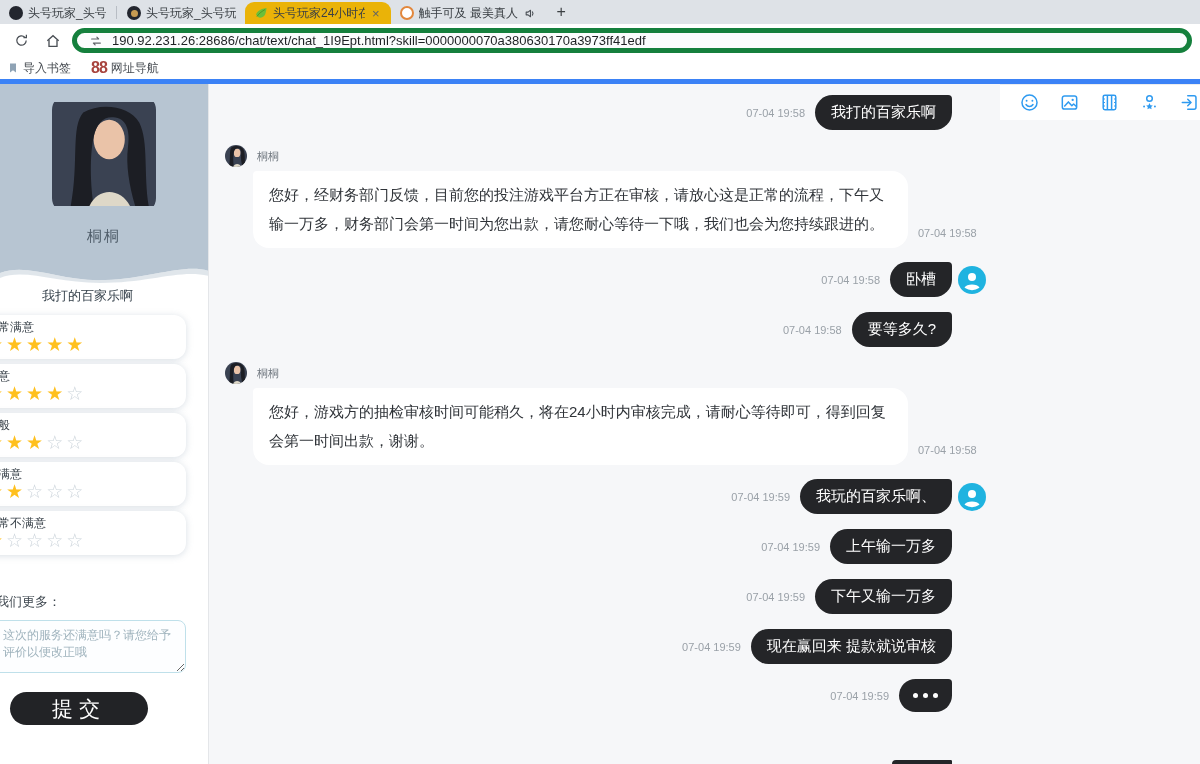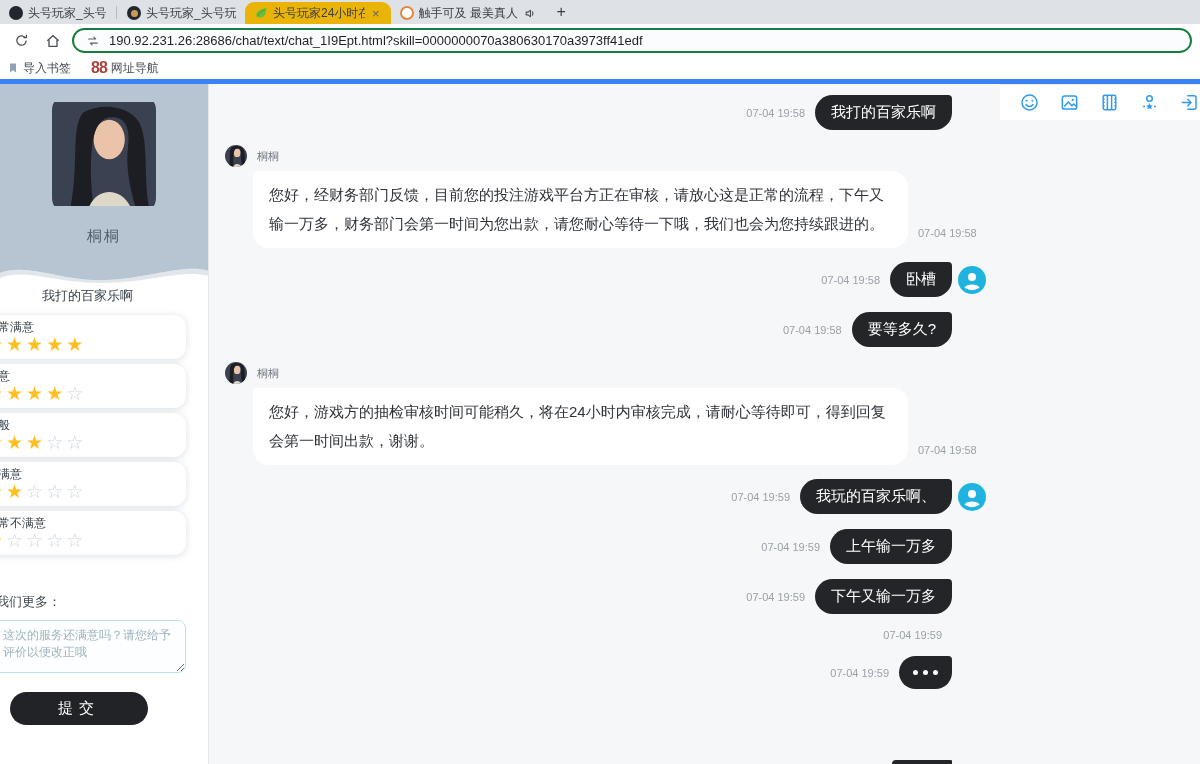--- a/index.html
+++ b/index.html
@@ -16,21 +16,21 @@
   .favicon.dark-gold-circle{background:#23262e}
   .favicon.dark-gold-circle::after{content:"";position:absolute;inset:3.5px;border-radius:50%;background:#c79b52}
   .favicon.green-leaf{background:transparent;border-radius:0}
   .favicon.orange-circle{background:#fff;border:2.5px solid #e2873c}
   .tab-close{font-size:13px;color:#5f6368;padding:0 2px;cursor:pointer}
   .newtab{font-size:16px;color:#3c4043;padding:0 11px;align-self:center;cursor:pointer}
   .speaker{width:13px;height:13px;flex:none}
 
   .url-row{height:33px;background:#fff;display:flex;align-items:center;padding:0 8px;gap:6px}
   .chrome-btn{width:26px;height:26px;display:flex;align-items:center;justify-content:center;border-radius:50%;cursor:pointer}
-  .url-field{flex:1;height:25px;border-radius:13px;background:#fbfcfd;border:2px solid #15803d;display:flex;align-items:center;gap:9px;padding:0 12px;font-size:13px;color:#1e2124}
+  .url-field{flex:1;height:25px;border-radius:13px;background:#fbfcfd;border:5px solid #15803d;display:flex;align-items:center;gap:9px;padding:0 12px;font-size:13px;color:#1e2124}
   .bookmarks-row{height:27px;background:#fff;display:flex;align-items:center;gap:20px;padding:0 7px;font-size:12px;color:#474c52;border-bottom:5px solid #3b82f6}
   .bm-item{display:flex;align-items:center;gap:4px;cursor:pointer}
   .bm-88{color:#a8443e;font-weight:bold;font-size:16px;letter-spacing:-1px}
 
   
   .page{display:flex;height:680px}
   .sidebar{width:209px;flex:none;background:#fff;border-right:1px solid #e4e6e9;overflow:hidden;position:relative}
   .profile{background:#b7c5d2;height:172px;padding-top:10px}
   .avatar-large{width:104px;height:120px;border-radius:16px;overflow:hidden;margin:0 auto;display:block}
   .agent-name{text-align:center;color:#4c5a66;font-size:15px;margin-top:13px;letter-spacing:2px}
@@ -43,21 +43,21 @@
   .stars{font-size:19px;line-height:20px;margin-top:-1px;white-space:nowrap}
   .star{letter-spacing:3px;cursor:pointer}
   .star.filled{color:#ffc01e}
   .star.empty{color:#ccd4db}
 
   .more-label{font-size:13px;color:#3c454d;margin:38px 0 9px -4px}
   .feedback{display:block;margin-left:-14px;width:200px;height:53px;border:1px solid #bfe0ea;border-radius:8px;
             background:#fdfeff;font-size:12px;color:#5b6b75;padding:6px 8px 6px 16px;resize:both}
   .feedback::placeholder{color:#9fb3bd}
   .submit-btn{display:block;margin:19px 0 0 10px;width:138px;height:33px;border-radius:17px;background:#222326;
-              color:#fff;font-size:15px;border:none;letter-spacing:6px;cursor:pointer}
+              color:#fff;font-size:21px;border:none;letter-spacing:6px;cursor:pointer}
 
   
   .chat{flex:1;min-width:0;background:#f6f7f9;display:flex;}
   .messages{flex:1;overflow:hidden;padding-top:11px;position:relative}
   .row-user{display:flex;justify-content:flex-end;align-items:center;margin-bottom:15px;padding-right:48px}
   .row-user.has-avatar{padding-right:14px}
   .t-stamp{font-size:11px;color:#9aa1a8;margin-right:10px;flex:none}
   .bubble-user{background:#242528;color:#fff;font-size:15px;font-weight:500;padding:8px 16px;
                border-radius:18px 4px 18px 18px;max-width:430px}
   .bubble-user.dots{display:flex;gap:5px;align-items:center;padding:13px 14px;height:33px}
@@ -251,20 +251,21 @@
         <div class="row-user">
           <span class="t-stamp">07-04 19:59</span>
           <div class="bubble-user">上午输一万多</div>
         </div>
         <div class="row-user">
           <span class="t-stamp">07-04 19:59</span>
           <div class="bubble-user">下午又输一万多</div>
         </div>
         <div class="row-user">
           <span class="t-stamp">07-04 19:59</span>
+          <div class="bubble-user">现在赢回来 提款就说审核</div>
         </div>
         <div class="row-user">
           <span class="t-stamp">07-04 19:59</span>
           <div class="bubble-user dots">
             <span class="dot"></span>
             <span class="dot"></span>
             <span class="dot"></span>
           </div>
         </div>
       </div>

